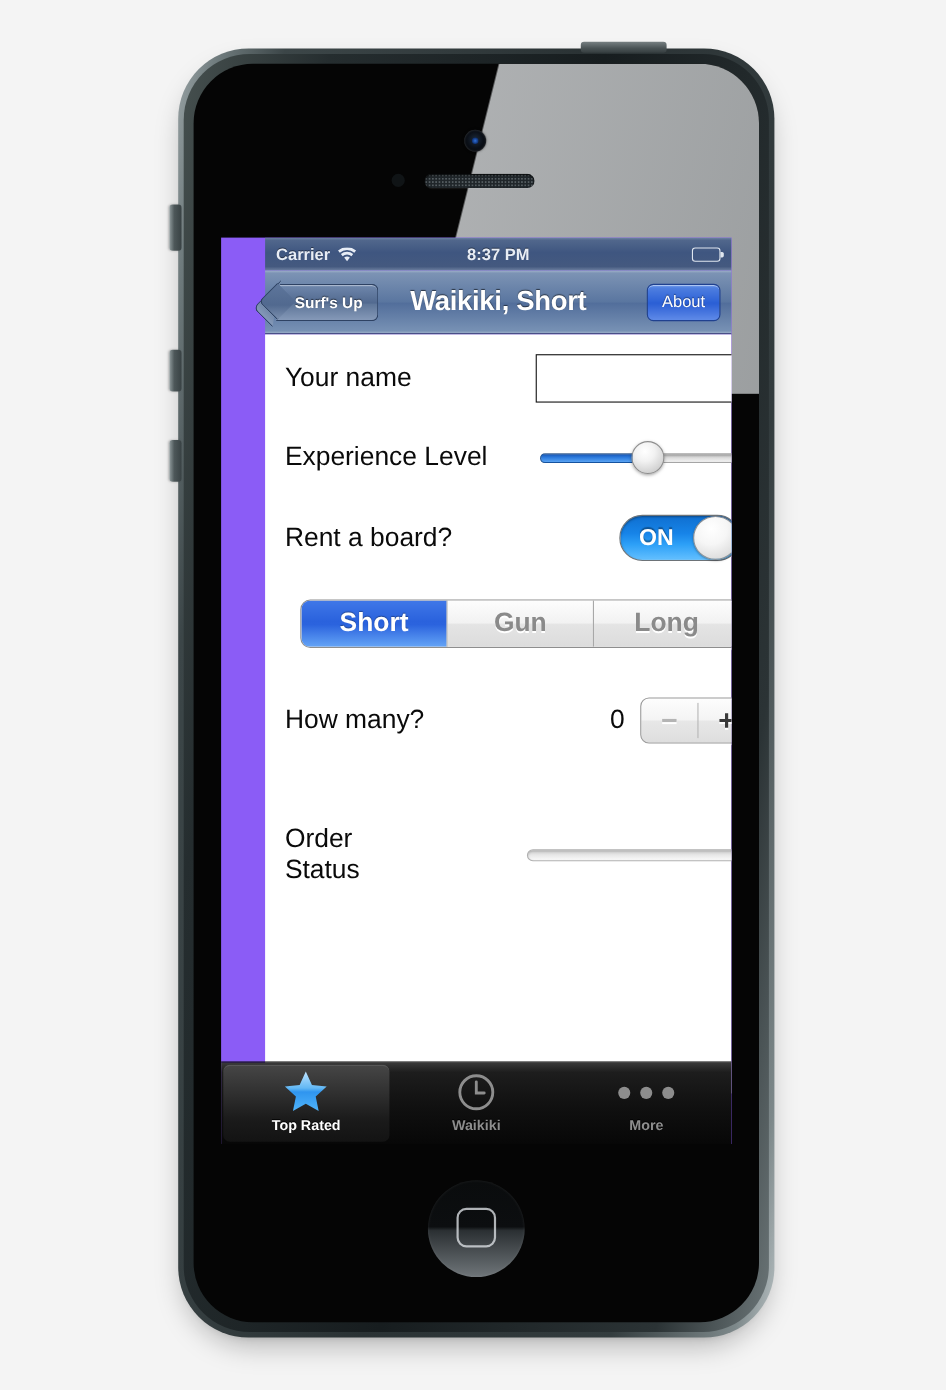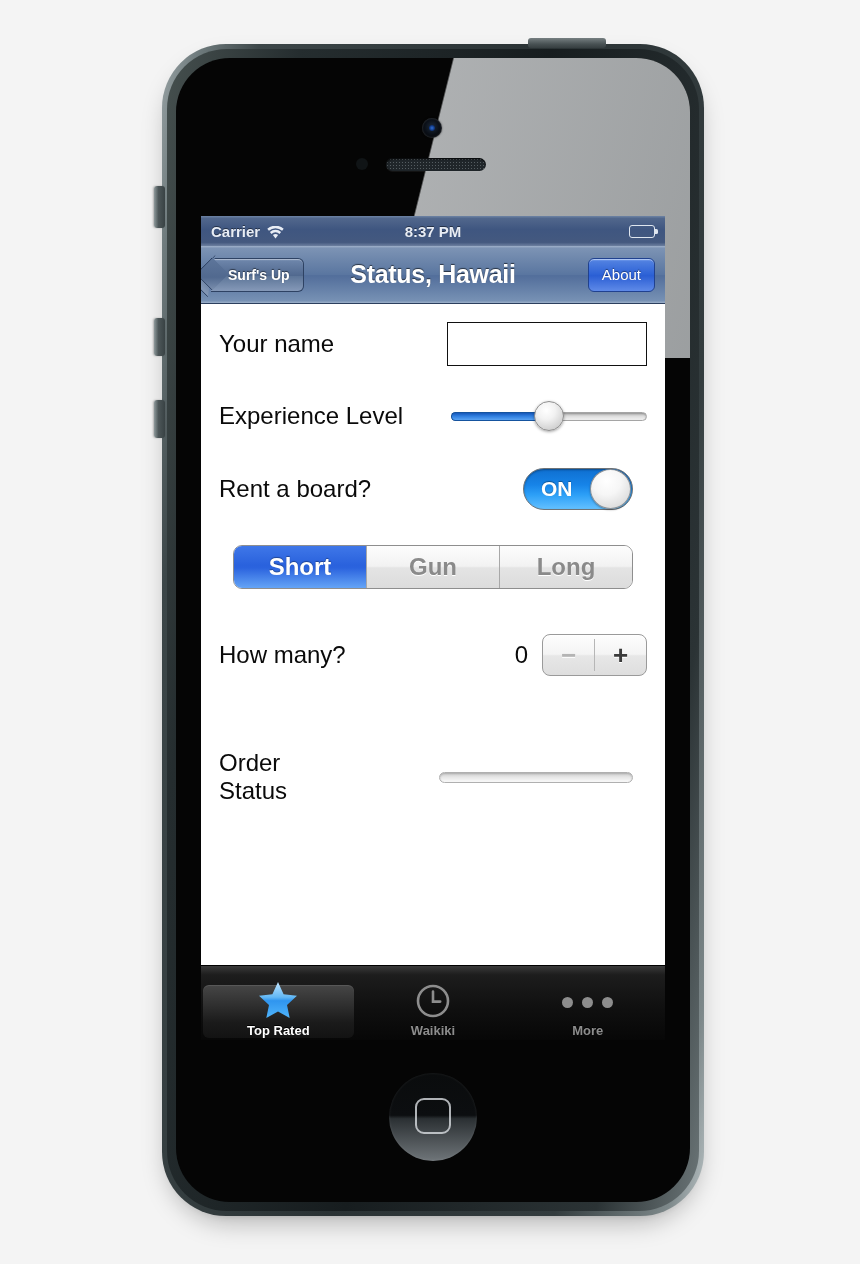--- a/index.html
+++ b/index.html
@@ -87,21 +87,21 @@
     box-shadow: inset 0 0 3px rgba(255,255,255,0.10);
   }
   .home-glyph{
     position:absolute; left:26px; top:25px; width:36px; height:36px;
     border:2.6px solid rgba(222,226,229,0.78); border-radius:9px;
   }
 
   
   .screen{
     position:absolute; left:201px; top:216px; width:464px; height:824px;
-    background:#8b5cf6; overflow:hidden;
+    background:#8b5cf6; overflow:hidden;padding-left:40px;
   }
 
   
   .statusbar{
     position:relative; height:30px; width:100%;
     background: linear-gradient(180deg,#6e84a5 0%, #51678c 8%, #3f5680 45%, #44597f 88%, #6d80a0 100%);
     display:flex; align-items:center; color:#e8edf5;
     font-size:15px; font-weight:bold;
     text-shadow:0 -1px 0 rgba(0,0,0,0.45);
   }
@@ -265,21 +265,20 @@
     height:100%; border-radius:6px 0 0 6px;
     background: linear-gradient(180deg,#72b2f0 0%, #2f84e4 45%, #1f6fd4 100%);
   }
 
   
   .tabbar{
     position:absolute; bottom:0; left:0; width:464px; height:75px;
     background: linear-gradient(180deg,#3a3a3a 0%, #1d1d1d 12%, #101010 55%, #070707 100%);
     border-top:1px solid #000;
     display:flex;
-    align-items:flex-end;
   }
   .tab{
     flex:1; display:flex; flex-direction:column; align-items:center; justify-content:center;
     gap:4px; position:relative; margin:2px; border-radius:6px;
   }
   .tab.selected{
     background: linear-gradient(180deg,#464646 0%, #2e2e2e 40%, #1b1b1b 70%, #131313 100%);
     box-shadow: inset 0 1px 0 rgba(255,255,255,0.10);
   }
   .tab-label{ font-size:13px; font-weight:bold; color:#8d8d8d; text-shadow:0 -1px 0 #000; }
@@ -332,21 +331,21 @@
           <span class="batt-fill"></span>
         </span>
       </div>
     </div>
 
     <div class="navbar">
       <div class="back-btn">
         <span class="back-arrow"></span>
         <span>Surf's Up</span>
       </div>
-      <div class="nav-title">Status, Hawaii</div>
+      <div class="nav-title">Waikiki, Short</div>
       <div class="about-btn">
         <span>About</span>
       </div>
     </div>
 
     <div class="content">
 
       <div class="row" style="left:18px; top:18px; width:428px; justify-content:space-between;">
         <span class="row-label">Your name</span>
         <input class="textfield" type="text" value="" placeholder="" style="">

